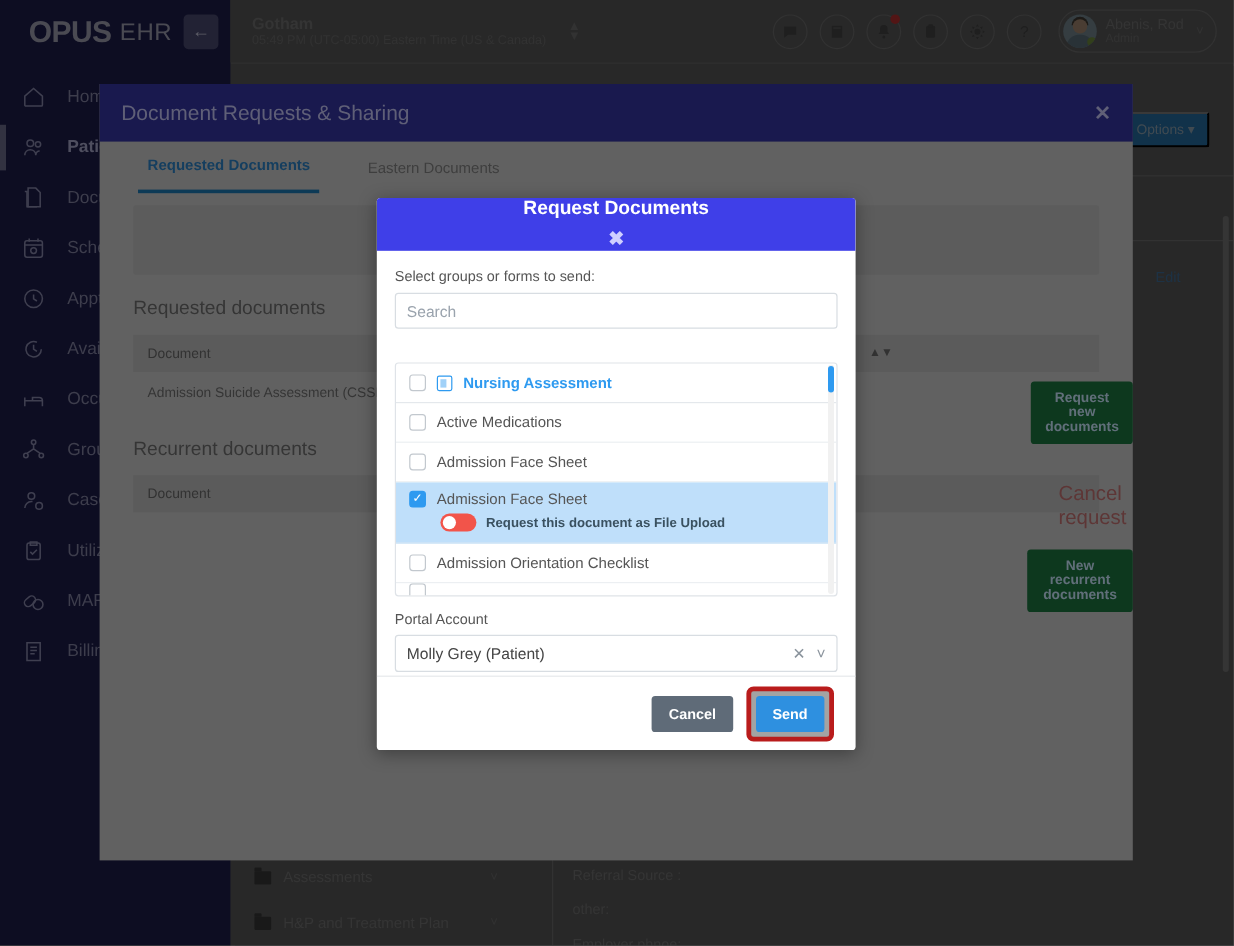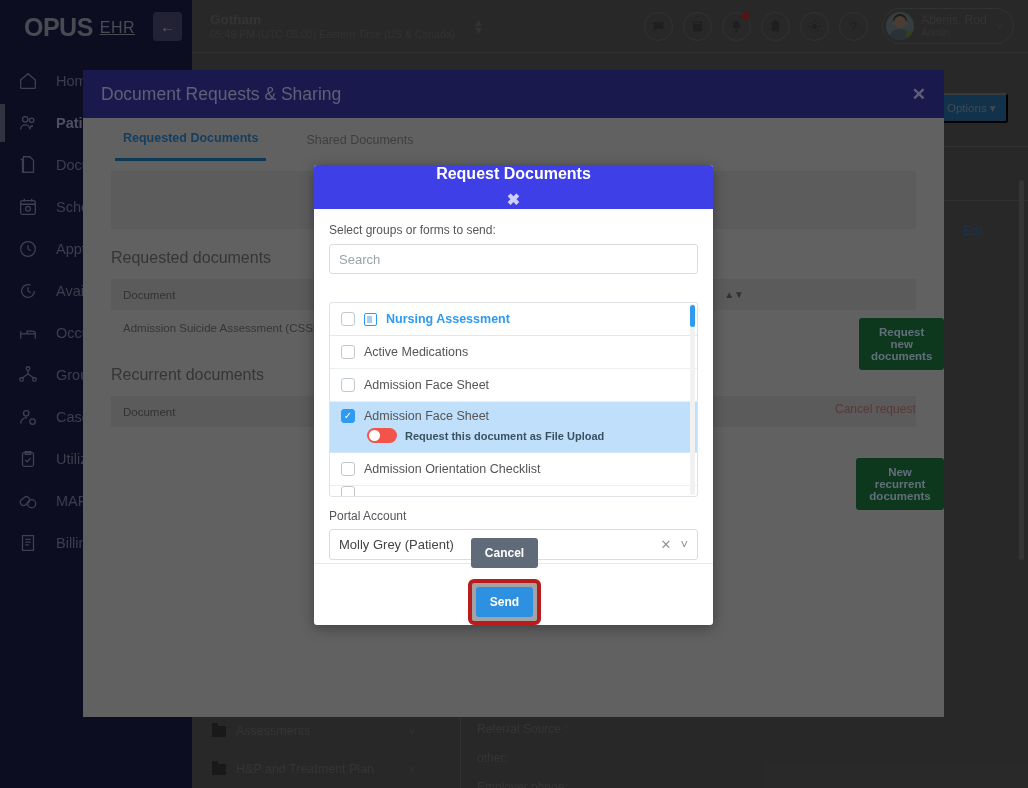--- a/index.html
+++ b/index.html
@@ -17,21 +17,21 @@
   #app-bg { position: absolute; inset: 0; }
 
   .sidebar {
     position: absolute; left: 0; top: 0; width: 192px; height: 788px;
     background: #141433;
   }
   .brand {
     height: 55px; display: flex; align-items: center; padding-left: 24px; gap: 7px; text-align: right;
   }
   .brand-logo { font-size: 25px; font-weight: bold; color: #6d6d7a; letter-spacing: -0.5px; }
-  .brand-sub { font-size: 16px; color: #6d6d7a; letter-spacing: 0.5px; text-decoration: underline; }
+  .brand-sub { font-size: 20px; color: #6d6d7a; letter-spacing: 0.5px; }
   .collapse-btn {
     position: absolute; left: 153px; top: 12px; width: 29px; height: 29px;
     background: #33334d; border-radius: 4px; display: flex; align-items: center;
     justify-content: center; color: #8a8a99; font-size: 15px;
   }
   .nav { margin-top: 5px; }
   .nav-item {
     height: 42px; display: flex; align-items: center; padding-left: 14px; gap: 14px;
     color: #5a5a70; font-size: 14.5px; position: relative;
   }
@@ -125,21 +125,21 @@
   }
   .tbl-row {
     margin: 0 28px; height: 36px; display: flex; align-items: center;
     color: #4f4f4f; font-size: 11.5px; padding: 0 12px; justify-content: space-between;
   }
   .sortico { color: #4a4a4a; font-size: 10px; }
   .req-btn {
     background: #14532d; color: #90a4b4; font-size: 11.5px; font-weight: bold;
     padding: 8px 12px; border-radius: 3px; position: absolute; border: none;
   }
-  .cancel-req { color: #8a5050; font-size: 12px; position: absolute; }
+  .cancel-req { color: #8a5050; font-size: 17px; position: absolute; margin-left: 47px; }
 
   
   .dim { position: absolute; inset: 0; background: rgba(0,0,0,0.32); }
 
   
   .inner-modal {
     position: absolute; left: 314px; top: 165px; width: 399px; height: 460px;
     background: #ffffff; border-radius: 3px; box-shadow: 0 3px 14px rgba(0,0,0,.35);
     overflow: hidden;
   }
@@ -191,21 +191,21 @@
   .doc-row.partial { height: 14px; overflow: hidden; border-bottom: none; }
   .portal-label { font-size: 12px; color: #555; margin: 12px 0 6px 0; }
   .select-box {
     width: 100%; height: 31px; border: 1px solid #d8dde2; border-radius: 3px;
     display: flex; align-items: center; padding: 0 9px; font-size: 13px; color: #444;
   }
   .sel-actions { margin-left: auto; display: flex; align-items: center; gap: 9px; color: #8b949d; font-size: 13px; }
   .inner-foot {
     position: absolute; left: 0; right: 0; bottom: 0; height: 62px;
     border-top: 1px solid #e6e9ec; display: flex; align-items: center;
-    justify-content: flex-end; gap: 11px; padding-right: 18px; flex-direction: column;
+    justify-content: flex-end; gap: 11px; padding-right: 18px;
   }
   .btn {
     font-size: 12px; font-weight: bold; border: none; border-radius: 3px;
     padding: 8px 14px; font-family: "Liberation Sans", sans-serif; cursor: pointer;
   }
   .btn-cancel { background: #5f6b78; color: #fff; }
   .btn-send { background: #2e90e0; color: #fff; position: relative; }
   .send-wrap {
     padding: 4px; border: 4px solid #b91c1c; border-radius: 6px; background: #a3a3a3;
     display: inline-flex;
@@ -425,21 +425,21 @@
   </div>
 </div>
 
 <div class="outer-modal">
   <div class="outer-head">
     <span class="outer-title">Document Requests &amp; Sharing</span>
     <span class="outer-x">✕</span>
   </div>
   <div class="tabs">
     <div class="tab active">Requested Documents</div>
-    <div class="tab">Shared Documents</div>
+    <div class="tab">Eastern Documents</div>
   </div>
   <div class="panel-grey"></div>
 
   <div class="sec-title">Requested documents</div>
   <button class="req-btn" style="left:776px; top:248px;">Request new documents</button>
   <div class="tbl-head">
     <span>Document</span>
     <span class="sortico" style="margin-right:160px">▲▼</span>
   </div>
   <div class="tbl-row">

